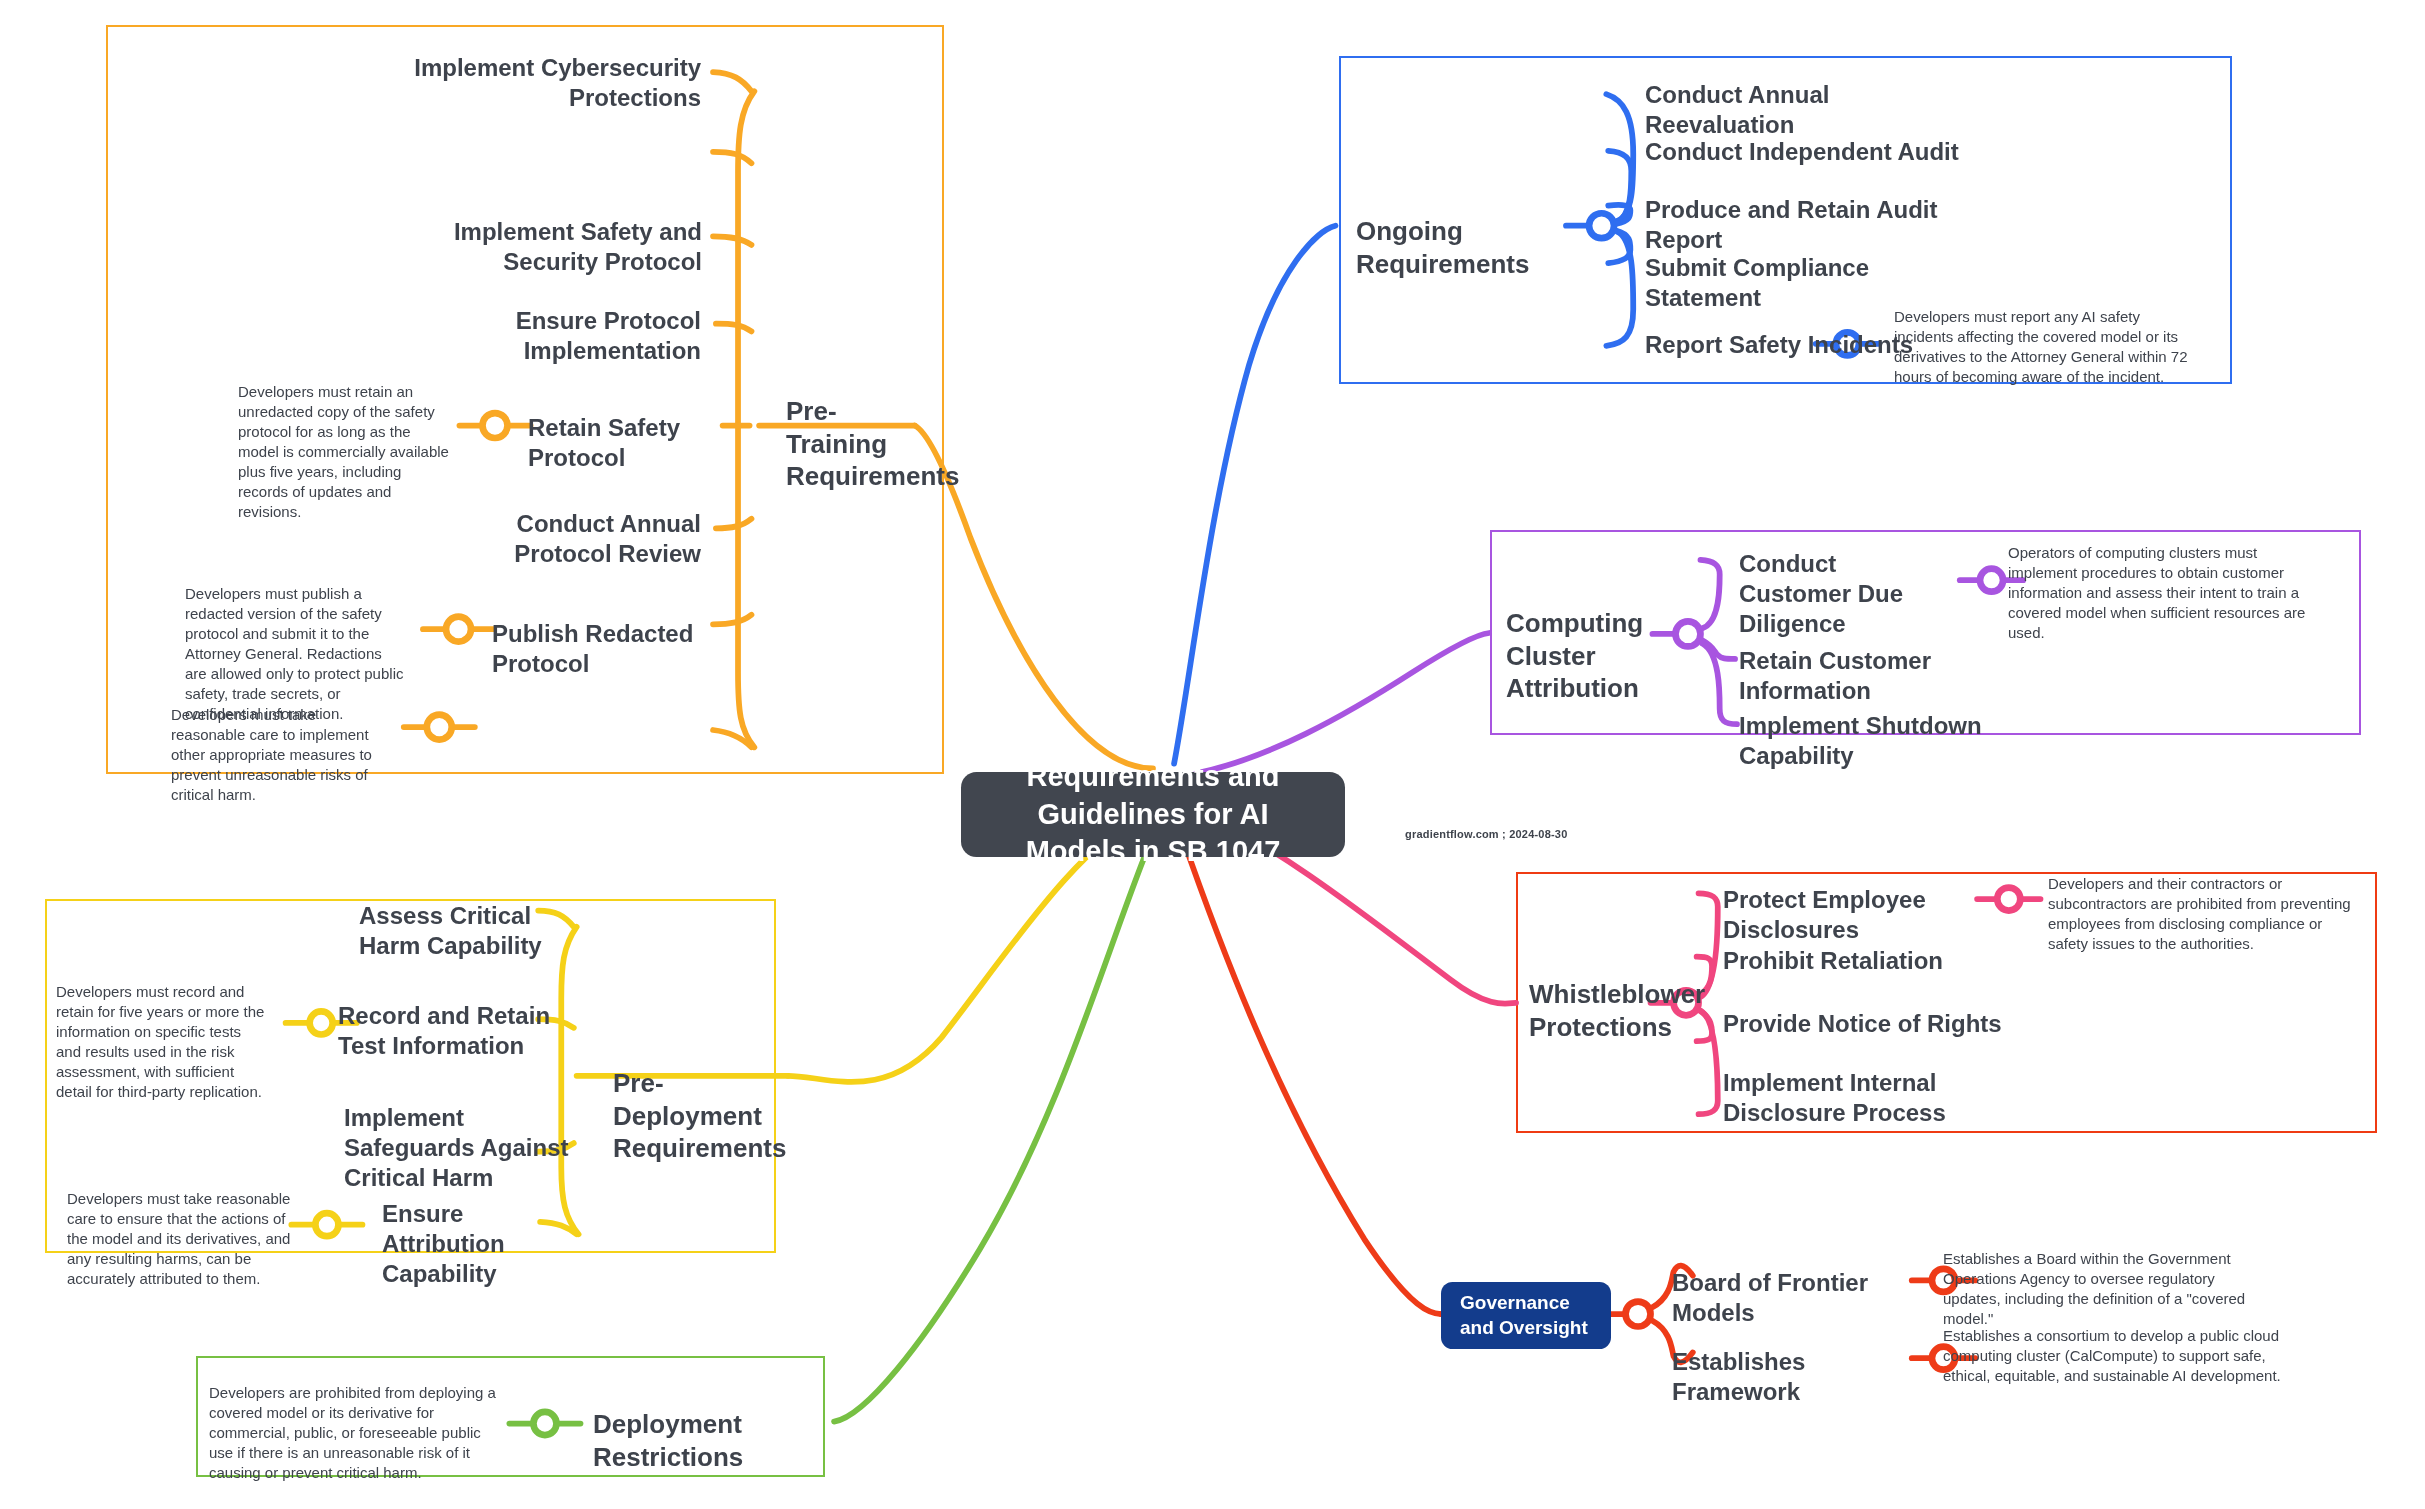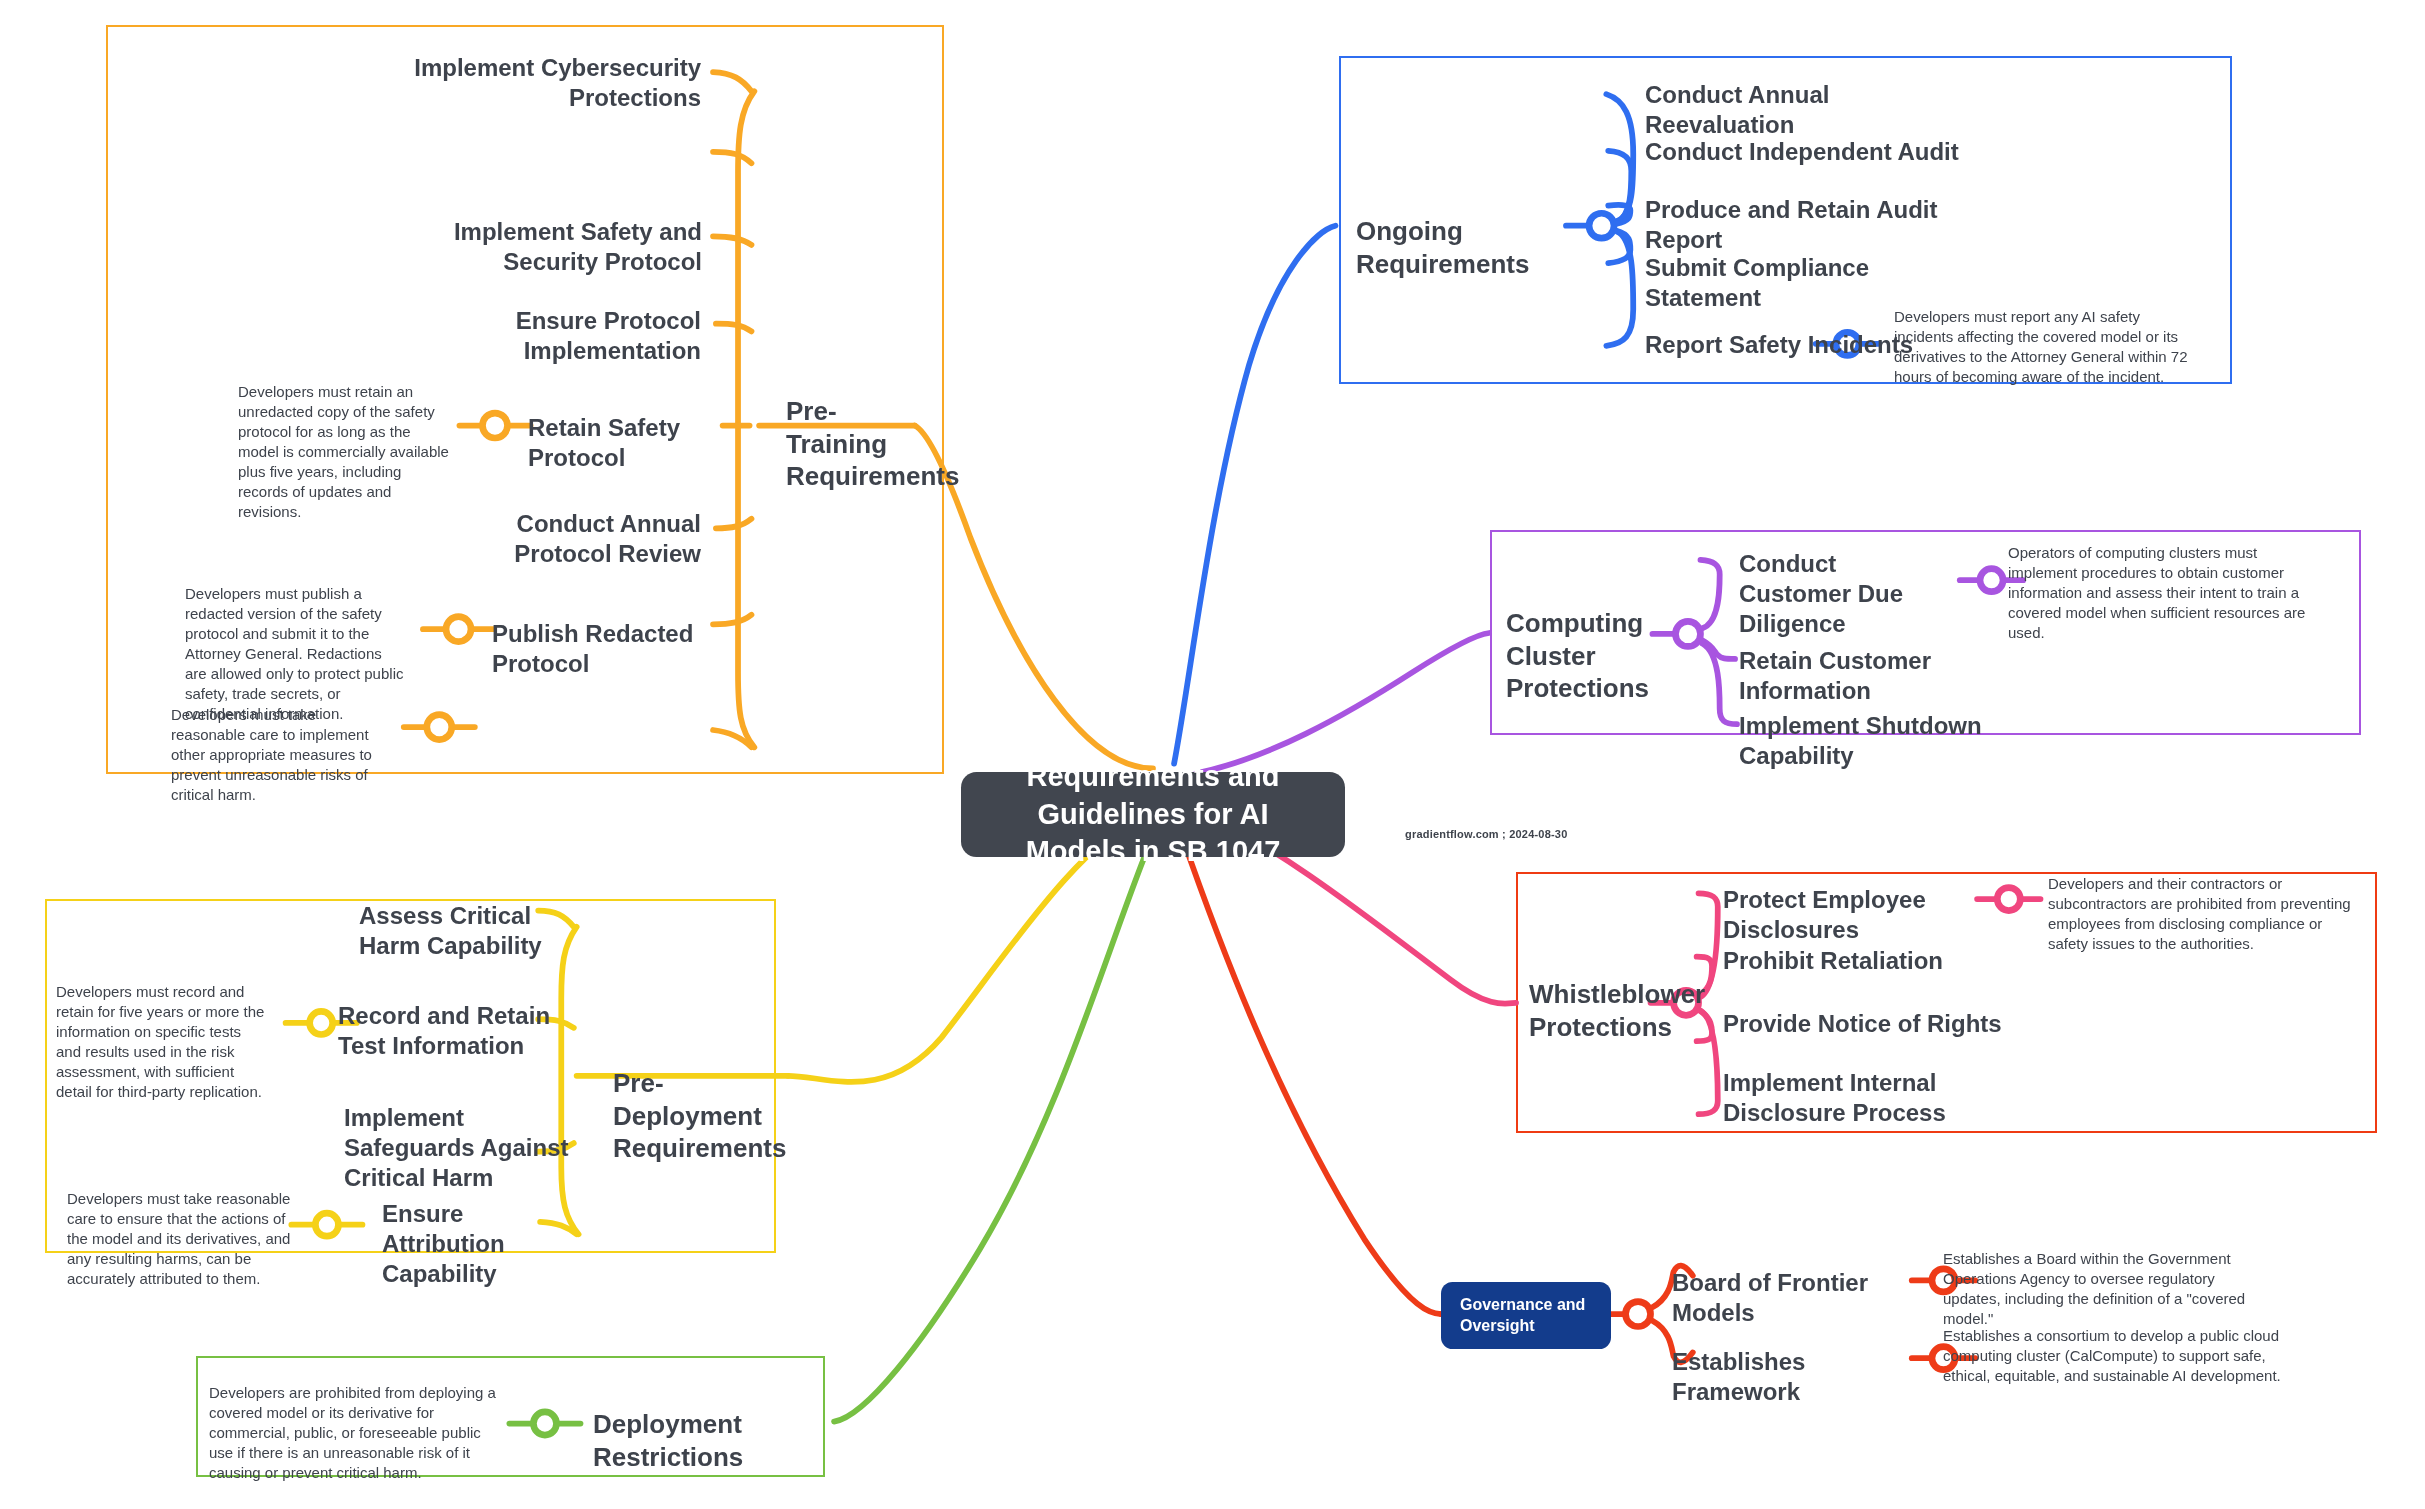--- a/index.html
+++ b/index.html
@@ -10,21 +10,21 @@
   svg.layer{position:absolute;left:0;top:0;width:2426px;height:1509px;pointer-events:none;}
   .node-label{position:absolute;font-weight:bold;color:#3e434c;line-height:1.25;}
   .topic-1{font-size:26px;}
   .topic-2{font-size:24px;}
   .annot{position:absolute;font-size:15px;line-height:1.33;color:#3e434c;font-weight:normal;}
   .frame{position:absolute;box-sizing:border-box;border-style:solid;border-width:2.9px;background:transparent;}
   .center-node{position:absolute;background:#41464f;border-radius:15.4px;color:#ffffff;
       font-size:29px;font-weight:bold;line-height:1.3;display:flex;align-items:center;
       justify-content:center;text-align:center;padding:17.3px 25px;box-sizing:border-box;}
   .gov-node{position:absolute;background:#133c8c;border-radius:11.5px;color:#ffffff;
-      font-size:16px;font-weight:bold;line-height:1.28;display:flex;align-items:center;
+      font-size:19px;font-weight:bold;line-height:1.28;display:flex;align-items:center;
       padding:13.4px 19px;box-sizing:border-box;}
   .watermark{position:absolute;font-size:11px;font-weight:bold;color:#3e434c;letter-spacing:0.2px;}
   .ta-r{text-align:right;}
   .ta-l{text-align:left;}
 </style>
 </head>
 <body>
 
 <div id="canvas">
 
@@ -184,21 +184,21 @@
   <div class="node-label topic-1 ta-l" style="left:1356px;top:215px;width:221px;">Ongoing Requirements</div>
 
   <div class="node-label topic-2 ta-l" style="left:1645px;top:80px;width:317px;">Conduct Annual Reevaluation</div>
   <div class="node-label topic-2 ta-l" style="left:1645px;top:137px;width:317px;">Conduct Independent Audit</div>
   <div class="node-label topic-2 ta-l" style="left:1645px;top:195px;width:336px;">Produce and Retain Audit Report</div>
   <div class="node-label topic-2 ta-l" style="left:1645px;top:253px;width:327px;">Submit Compliance Statement</div>
   <div class="node-label topic-2 ta-l" style="left:1645px;top:330px;width:269px;">Report Safety Incidents</div>
 
   <div class="annot ta-l" style="left:1894px;top:307px;width:304px;">Developers must report any AI safety incidents affecting the covered model or its derivatives to the Attorney General within 72 hours of becoming aware of the incident.</div>
 
-  <div class="node-label topic-1 ta-l" style="left:1506px;top:607px;width:192px;">Computing Cluster Protections</div>
+  <div class="node-label topic-1 ta-l" style="left:1506px;top:607px;width:192px;">Computing Cluster Attribution</div>
 
   <div class="node-label topic-2 ta-l" style="left:1739px;top:549px;width:207px;">Conduct Customer Due Diligence</div>
   <div class="node-label topic-2 ta-l" style="left:1739px;top:646px;width:307px;">Retain Customer Information</div>
   <div class="node-label topic-2 ta-l" style="left:1739px;top:711px;width:327px;">Implement Shutdown Capability</div>
 
   <div class="annot ta-l" style="left:2008px;top:543px;width:321px;">Operators of computing clusters must implement procedures to obtain customer information and assess their intent to train a covered model when sufficient resources are used.</div>
 
   <div class="node-label topic-1 ta-l" style="left:1529px;top:978px;width:173px;">Whistleblower Protections</div>
 
   <div class="node-label topic-2 ta-l" style="left:1723px;top:885px;width:307px;">Protect Employee Disclosures</div>

